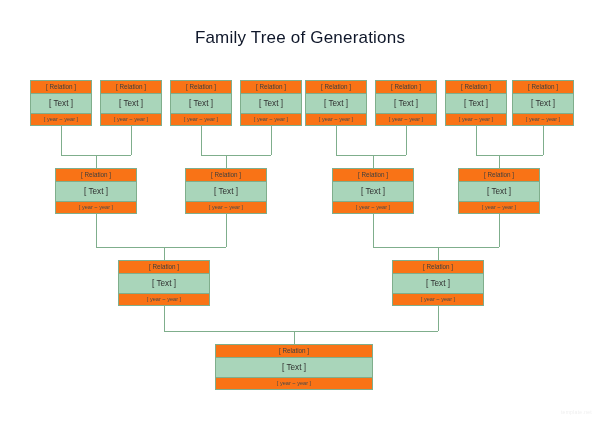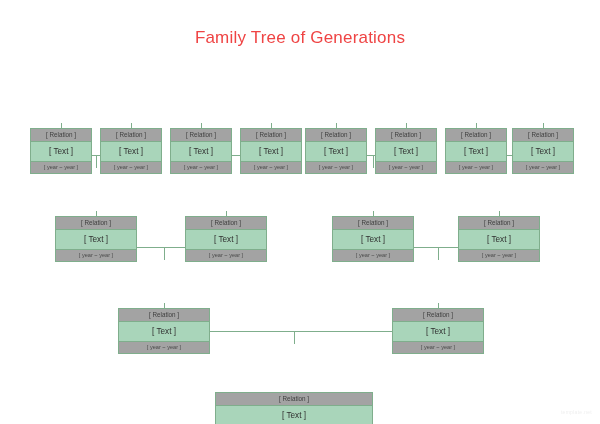--- a/index.html
+++ b/index.html
@@ -15,21 +15,21 @@
     position: relative;
   }
 
   #page-title {
     position: absolute;
     top: 28px;
     left: 0;
     width: 600px;
     text-align: center;
     font-size: 17px;
-    color: #ef4444;
+    color: #0f172a;
     letter-spacing: 0.2px;
     font-weight: 400;
   }
 
   
   #tree-canvas {
     position: absolute;
     left: 0;
     top: 0;
     width: 600px;
@@ -43,22 +43,21 @@
     width: 600px;
     height: 424px;
     pointer-events: none;
   }
 
   
   .node {
     position: absolute;
     box-sizing: border-box;
     border: 1px solid #7fae8c;
-    background: #a3a3a3;
-    margin-top: 48px;
+    background: #f97316;
   }
   .node .relation {
     font-size: 6.3px;
     color: #3f3f3f;
     text-align: center;
     line-height: 12px;
     height: 12px;
     border-bottom: 1px solid #7fae8c;
     white-space: nowrap;
     overflow: hidden;

